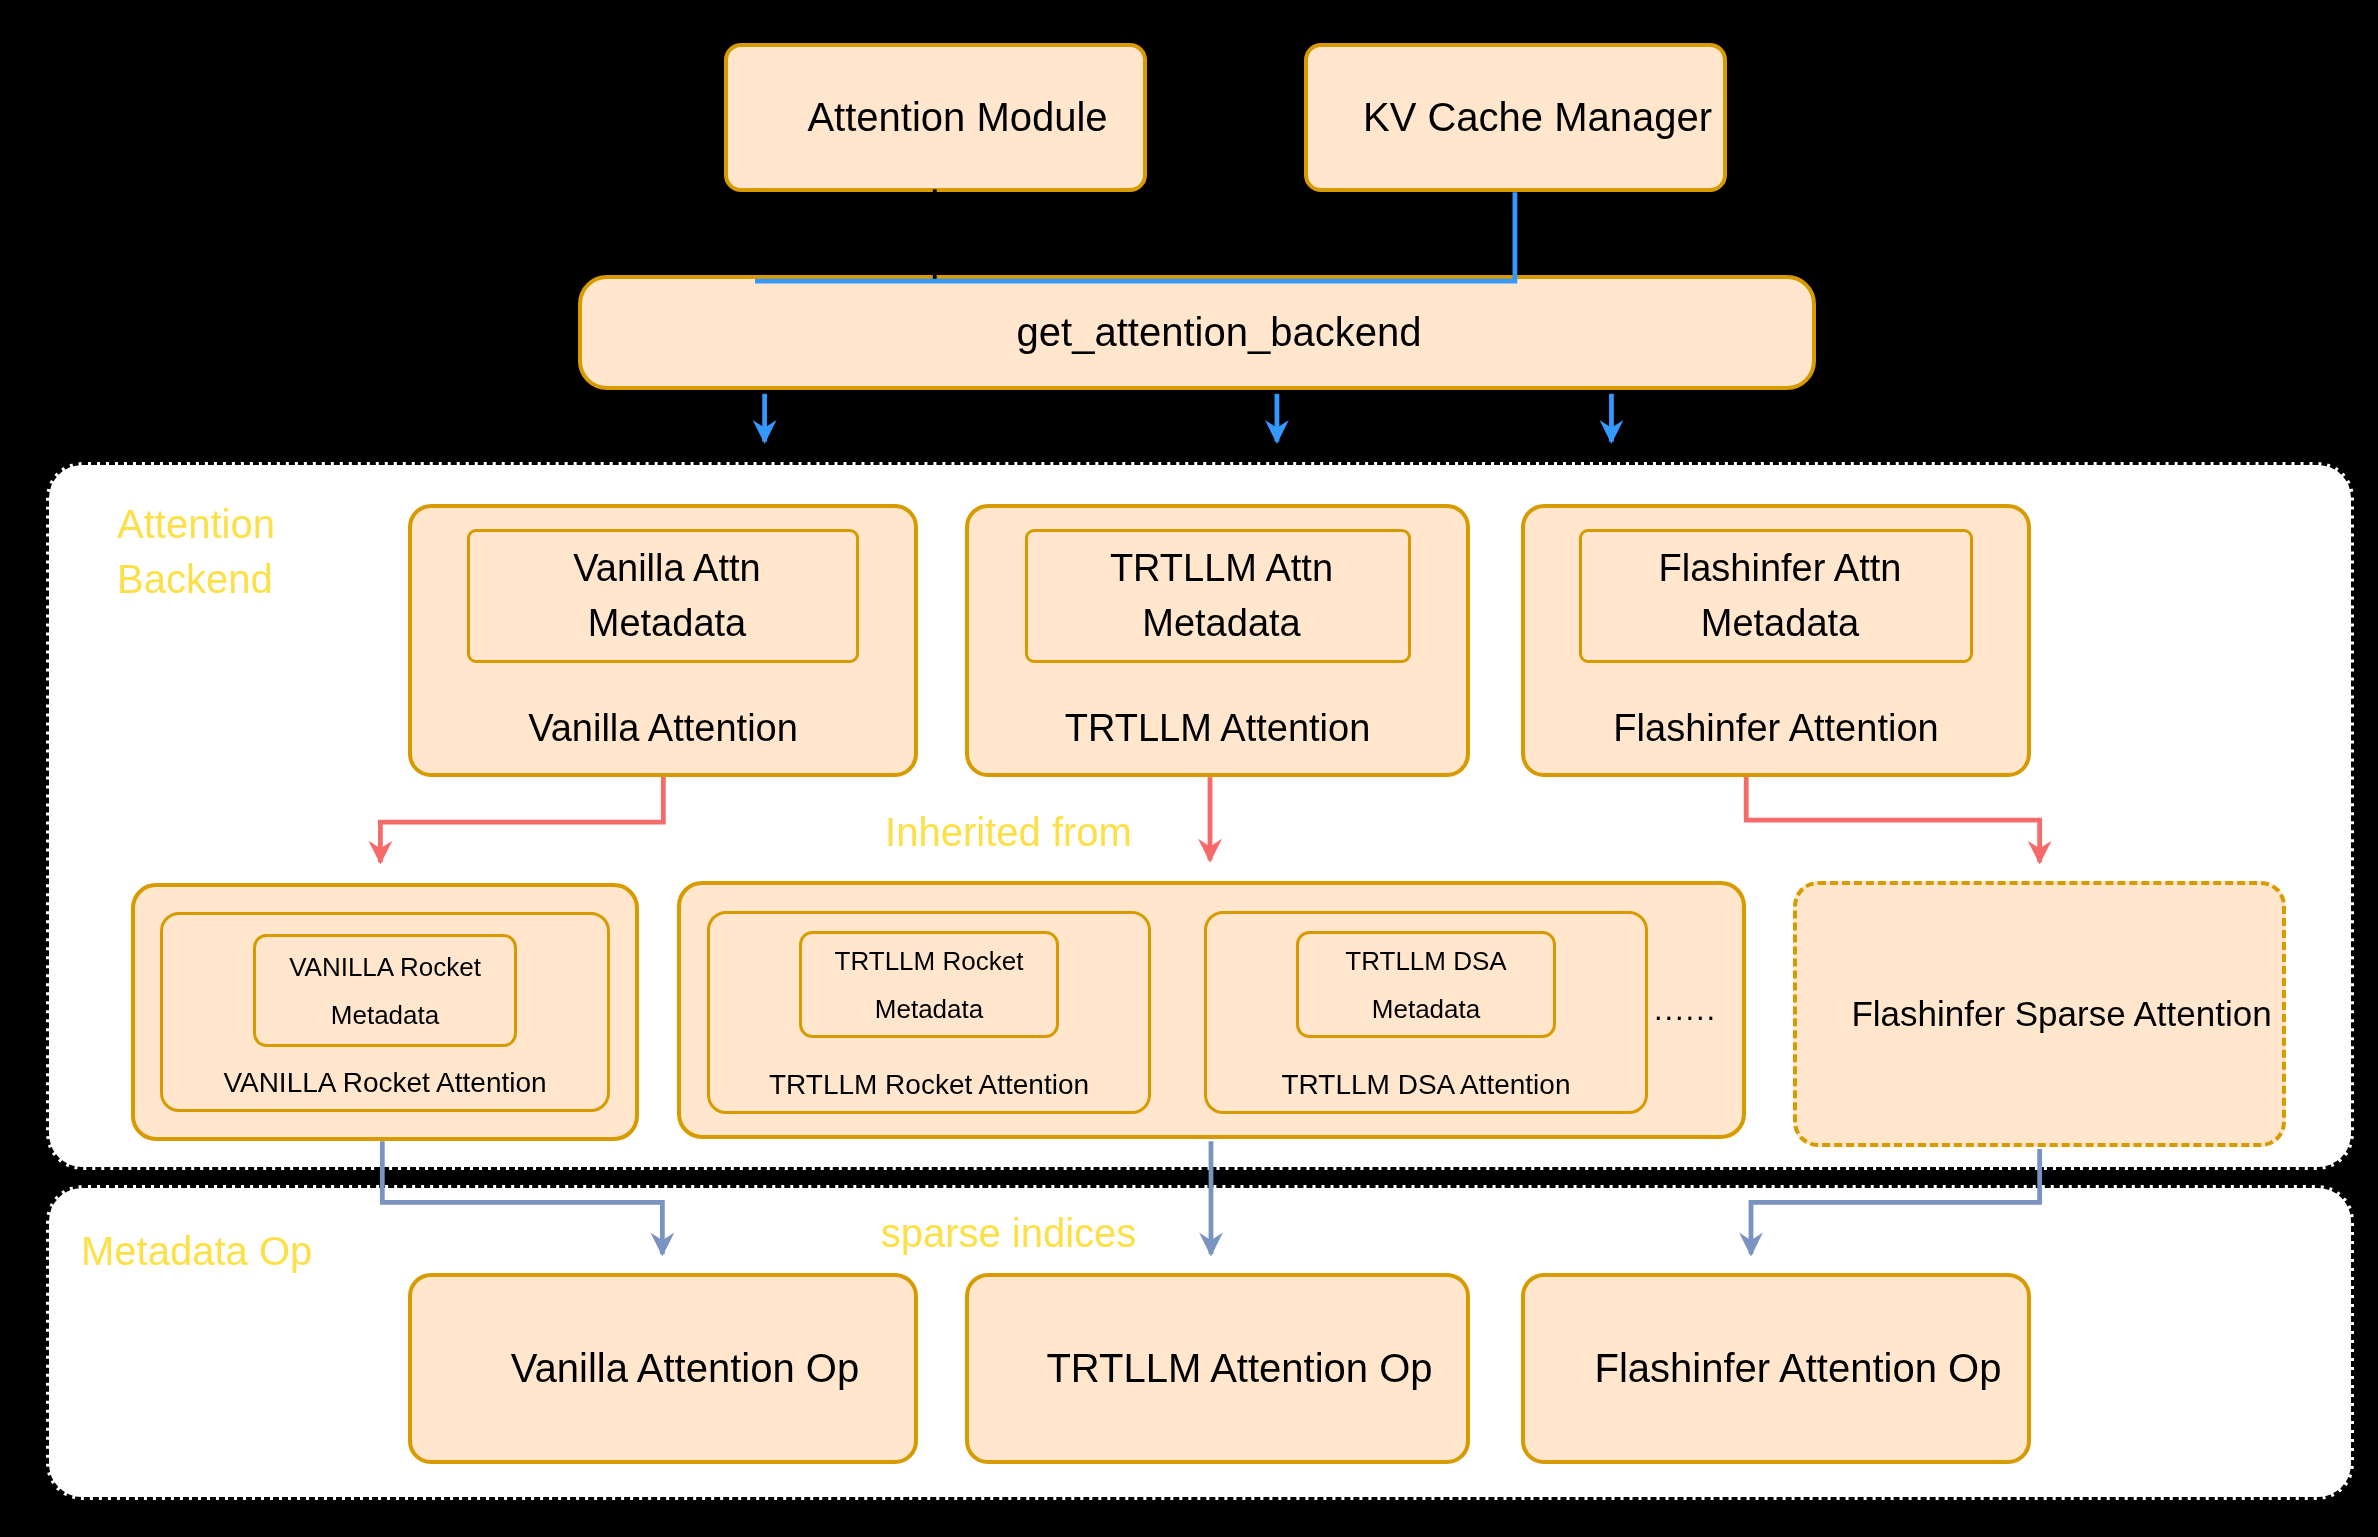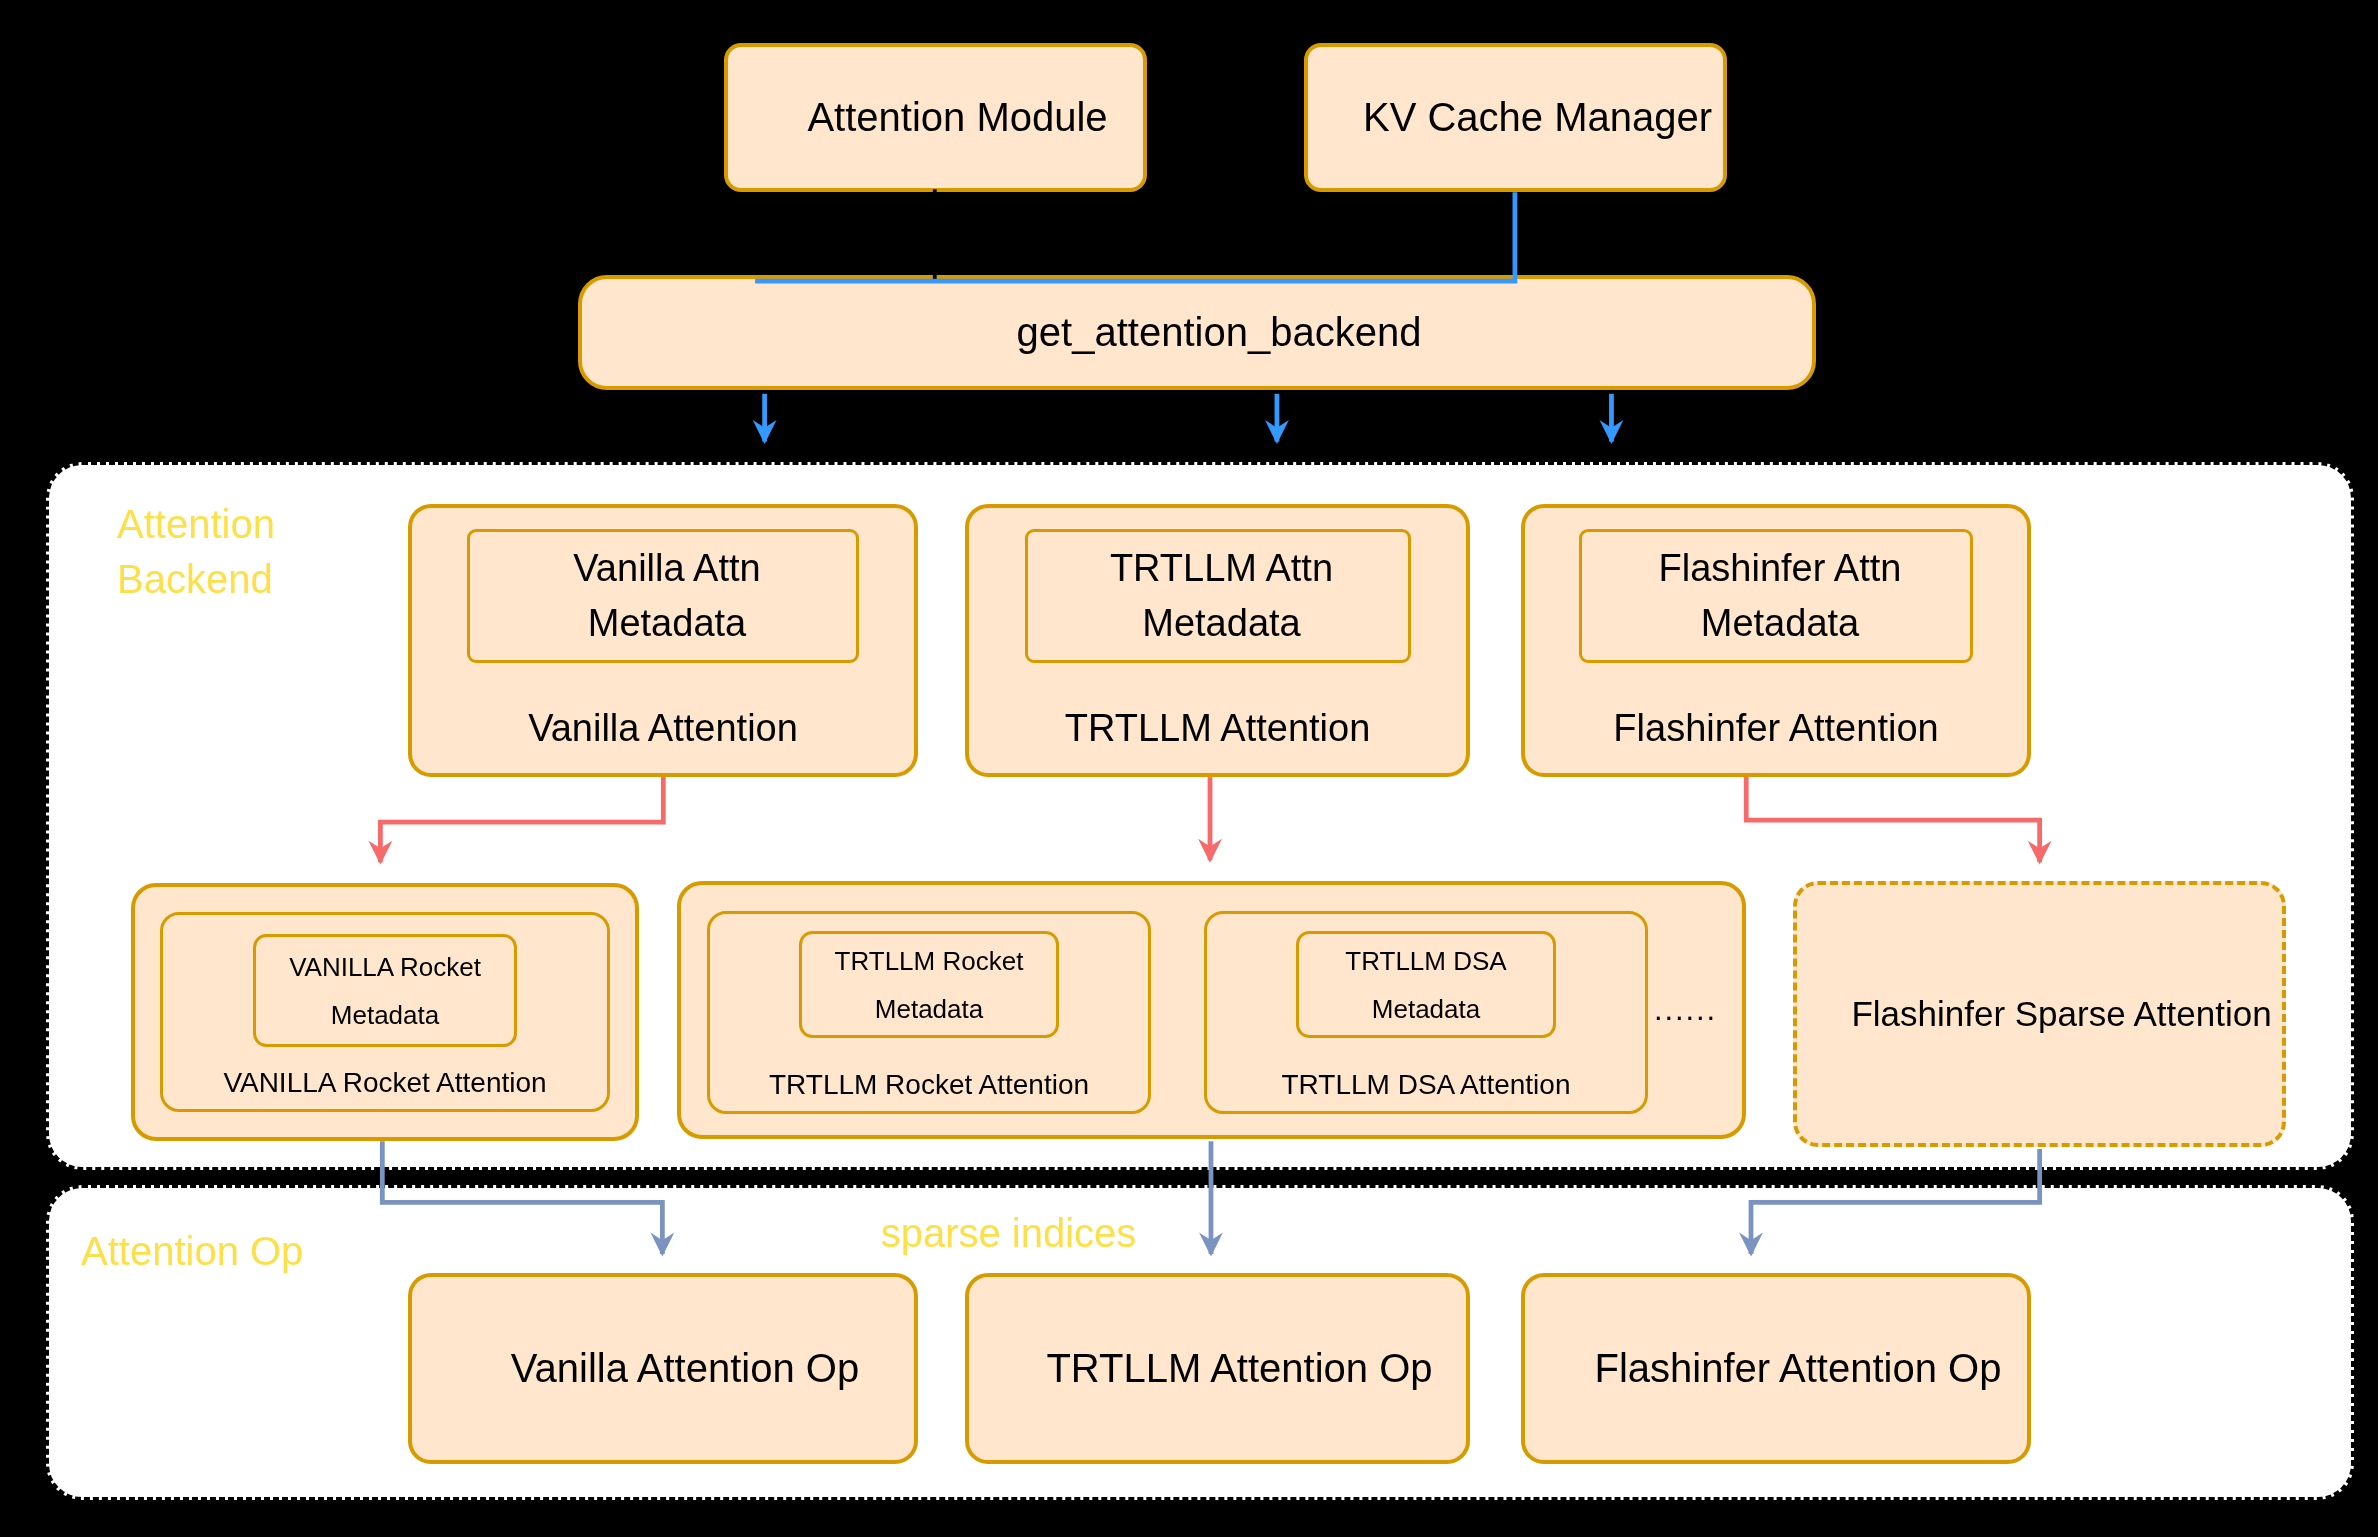--- a/index.html
+++ b/index.html
@@ -85,20 +85,21 @@
   </div>
 
   <div class="box backend-box" style="left:1521px;width:510px;">
     <div class="meta-box" style="width:394px;">
       <div>Flashinfer Attn</div>
       <div>Metadata</div>
     </div>
     <div class="backend-label">Flashinfer Attention</div>
   </div>
 
+  <div class="section-label" style="left:851px;top:805px;width:315px;text-align:center;">Inherited from</div>
 
   <div class="derived-outer" style="left:131px;top:883px;width:508px;height:258px;">
     <div class="derived-mid" style="left:25px;top:25px;right:25px;bottom:25px;">
       <div class="derived-meta" style="width:264px;height:113px;">
         <div>VANILLA Rocket</div>
         <div>Metadata</div>
       </div>
       <div class="derived-label">VANILLA Rocket Attention</div>
     </div>
   </div>
@@ -118,21 +119,21 @@
       </div>
       <div class="derived-label">TRTLLM DSA Attention</div>
     </div>
     <div class="ellipsis">......</div>
   </div>
 
   <div class="box sparse-box center-flex" style="left:1793px;top:881px;width:493px;height:266px;">Flashinfer Sparse Attention</div>
 
   <div class="white-container" style="left:46px;top:1185px;width:2308px;height:315px;"></div>
 
-  <div class="section-label" style="left:81px;top:1224px;">Attention Op</div>
+  <div class="section-label" style="left:81px;top:1224px;">Metadata Op</div>
 
   <div class="section-label" style="left:851px;top:1206px;width:315px;text-align:center;">sparse indices</div>
 
   <div class="box op-box center-flex" style="left:408px;width:510px;">Vanilla Attention Op</div>
 
   <div class="box op-box center-flex" style="left:965px;width:505px;">TRTLLM Attention Op</div>
 
   <div class="box op-box center-flex" style="left:1521px;width:510px;">Flashinfer Attention Op</div>
 
   <svg class="arrow-layer" width="2378" height="1537" viewBox="0 0 2488 1608">

